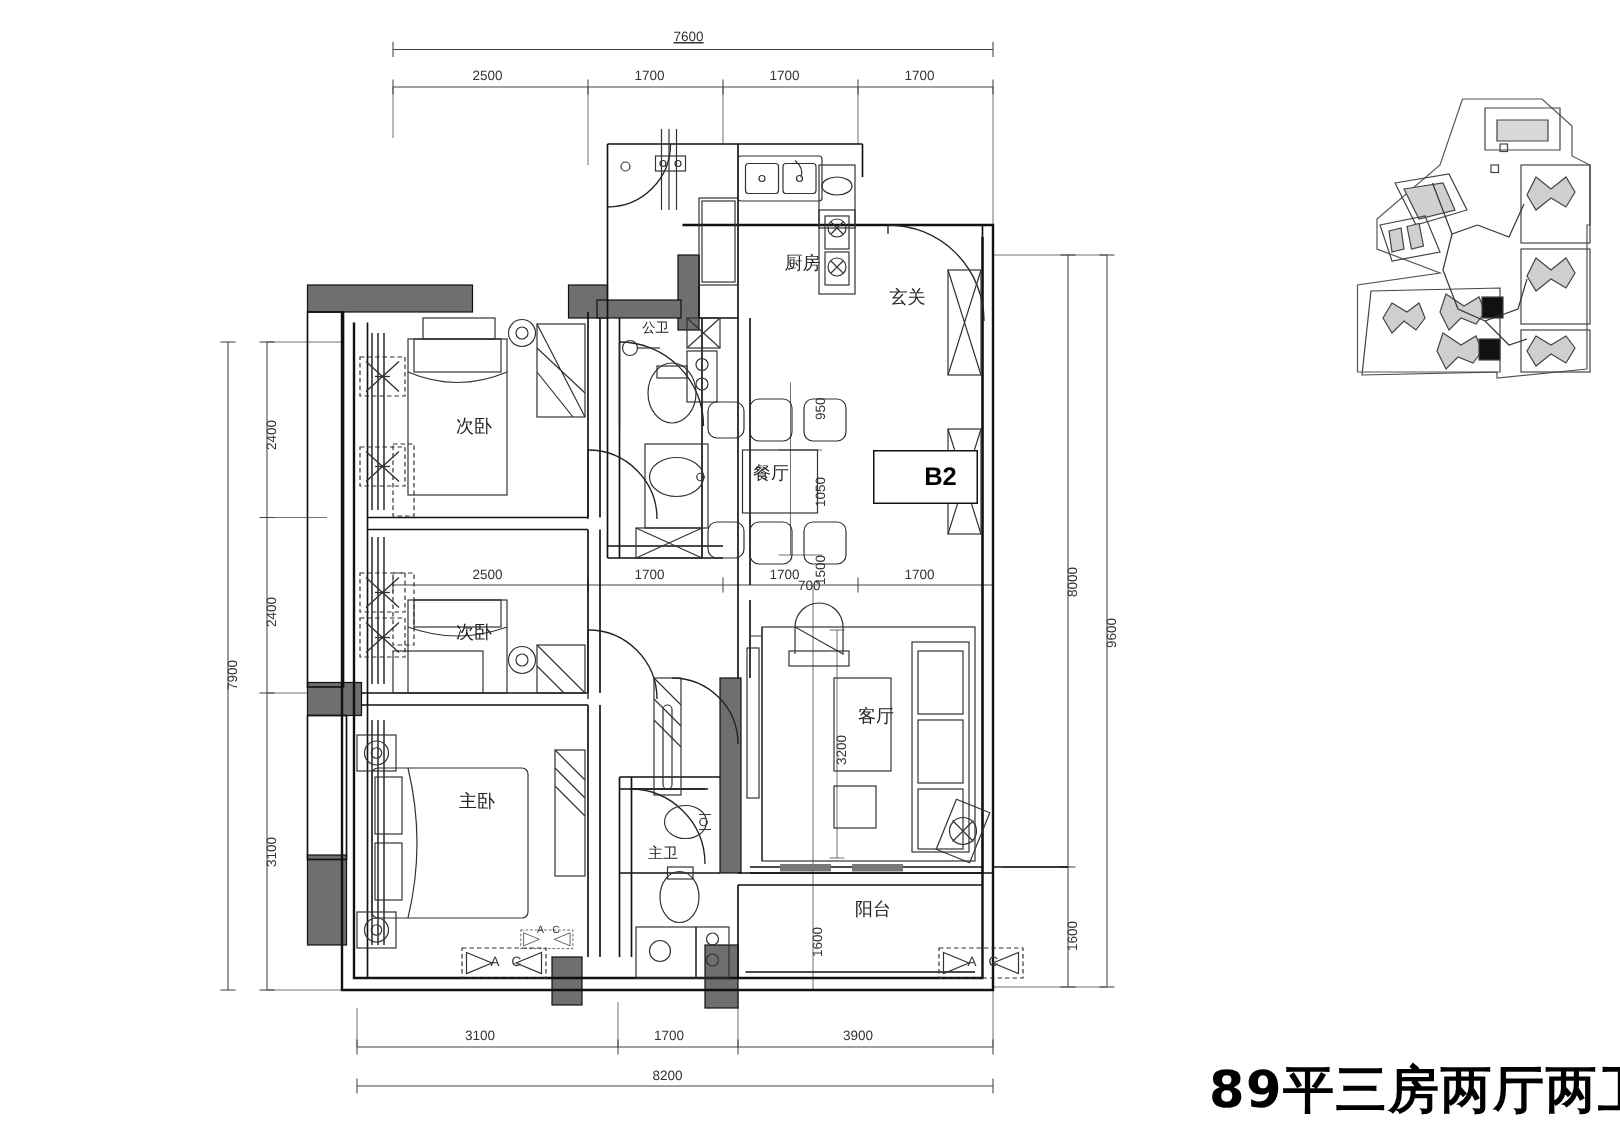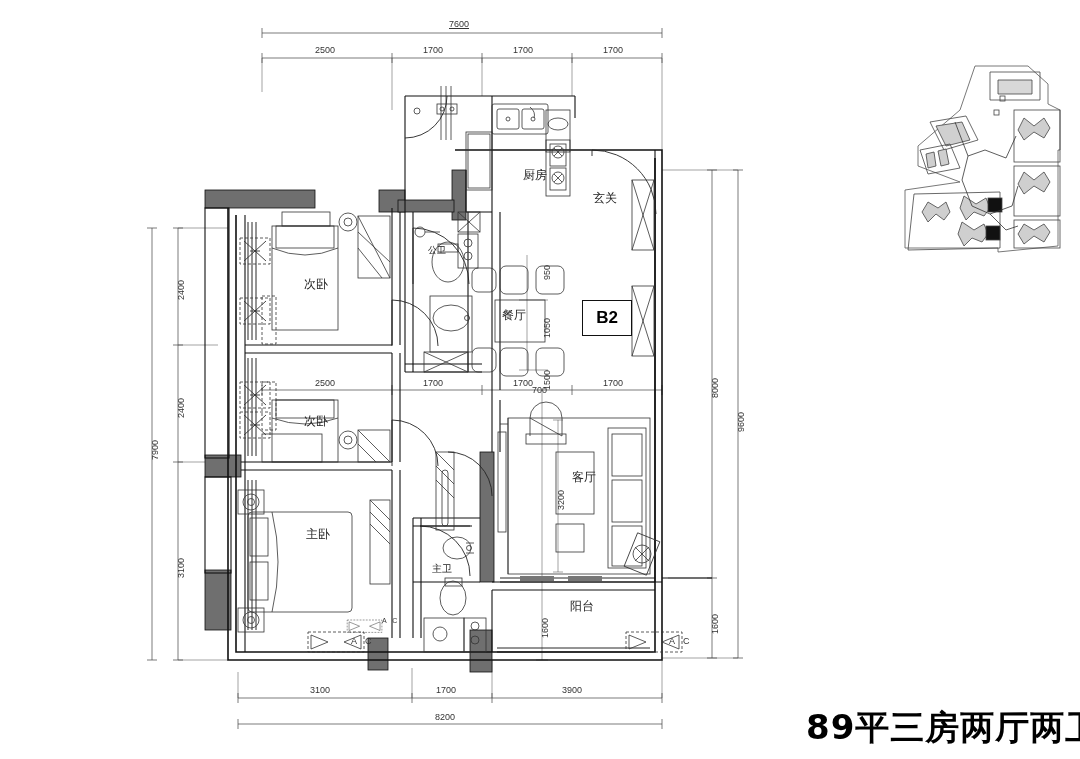--- a/index.html
+++ b/index.html
@@ -11,21 +11,21 @@
     font-size:34px;line-height:46px;letter-spacing:1px;font-weight:700;
     color:#000;white-space:nowrap;font-family:"DejaVu Sans",sans-serif;}
   .roomlabel{position:absolute;font-size:12px;color:#222;white-space:nowrap;
     font-family:"DejaVu Sans",sans-serif;}
   .dimtext{position:absolute;font-size:9px;color:#333;white-space:nowrap;
     font-family:"Liberation Sans",sans-serif;}
   .dimtext.vert{transform:rotate(-90deg);transform-origin:left top;}
   .unit-tag{position:absolute;border:1.2px solid #111;background:#fff;
     display:flex;align-items:center;justify-content:center;
     font-size:17px;font-weight:700;color:#000;}
-  .ac-tag{position:absolute;font-size:9px;letter-spacing:3px;color:#333;margin-left:24px;}
+  .ac-tag{position:absolute;font-size:9px;letter-spacing:3px;color:#333;}
 </style>
 </head>
 <body>
 
 <div id="plan-root">
 
   <svg class="svgwrap" viewBox="0 0 1080 759" xmlns="http://www.w3.org/2000/svg">
     <defs>
       <g id="acsym">
         <rect x="0" y="0" width="56" height="20" fill="none" stroke="#333" stroke-width="0.8" stroke-dasharray="3,2"></rect>
@@ -389,23 +389,23 @@
 
   <div class="roomlabel" style="left:511px;top:167px;margin-left:12px;">厨房</div>
   <div class="roomlabel" style="left:593px;top:190px;text-align:center;">玄关</div>
   <div class="roomlabel" style="left:502px;top:307px;">餐厅</div>
   <div class="roomlabel" style="left:572px;top:469px;">客厅</div>
   <div class="roomlabel" style="left:570px;top:598px;">阳台</div>
   <div class="roomlabel" style="left:304px;top:276px;">次卧</div>
   <div class="roomlabel" style="left:304px;top:413px;">次卧</div>
   <div class="roomlabel" style="left:306px;top:526px;">主卧</div>
   <div class="roomlabel" style="left:432px;top:562px;font-size:10px;">主卫</div>
-  <div class="roomlabel" style="left:428px;top:244px;font-size:9px;">公卫</div>
-
-  <div class="unit-tag" style="left:582px;top:300px;width:48px;height:34px;">B2</div>
+  <div class="roomlabel" style="left:428px;top:212px;font-size:9px;">公卫</div>
+
+  <div class="unit-tag" style="left:582px;top:300px;width:48px;height:34px;padding-left:20px;">B2</div>
 
   <div class="dimtext" style="left:449px;top:19px;text-decoration:underline;">7600</div>
   <div class="dimtext" style="left:315px;top:45px;">2500</div>
   <div class="dimtext" style="left:423px;top:45px;">1700</div>
   <div class="dimtext" style="left:513px;top:45px;">1700</div>
   <div class="dimtext" style="left:603px;top:45px;">1700</div>
 
   <div class="dimtext" style="left:315px;top:378px;">2500</div>
   <div class="dimtext" style="left:423px;top:378px;">1700</div>
   <div class="dimtext" style="left:513px;top:378px;">1700</div>

